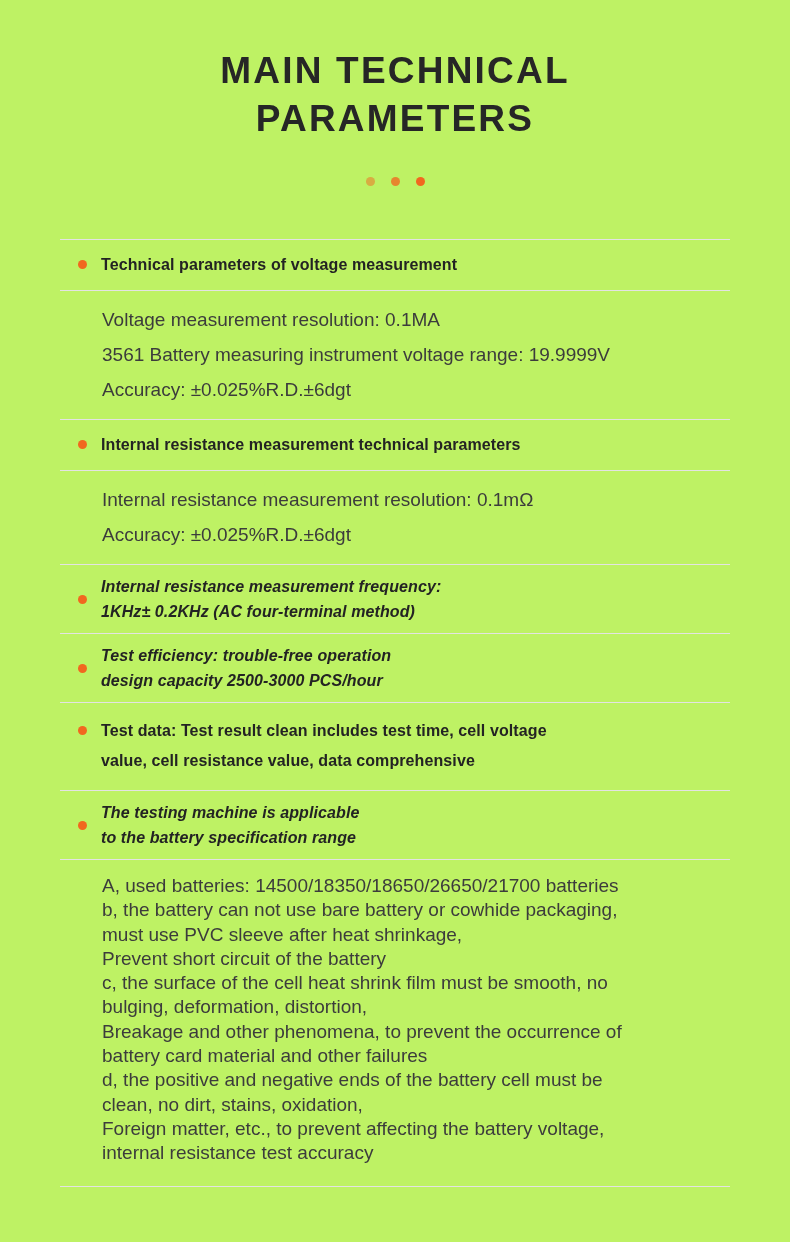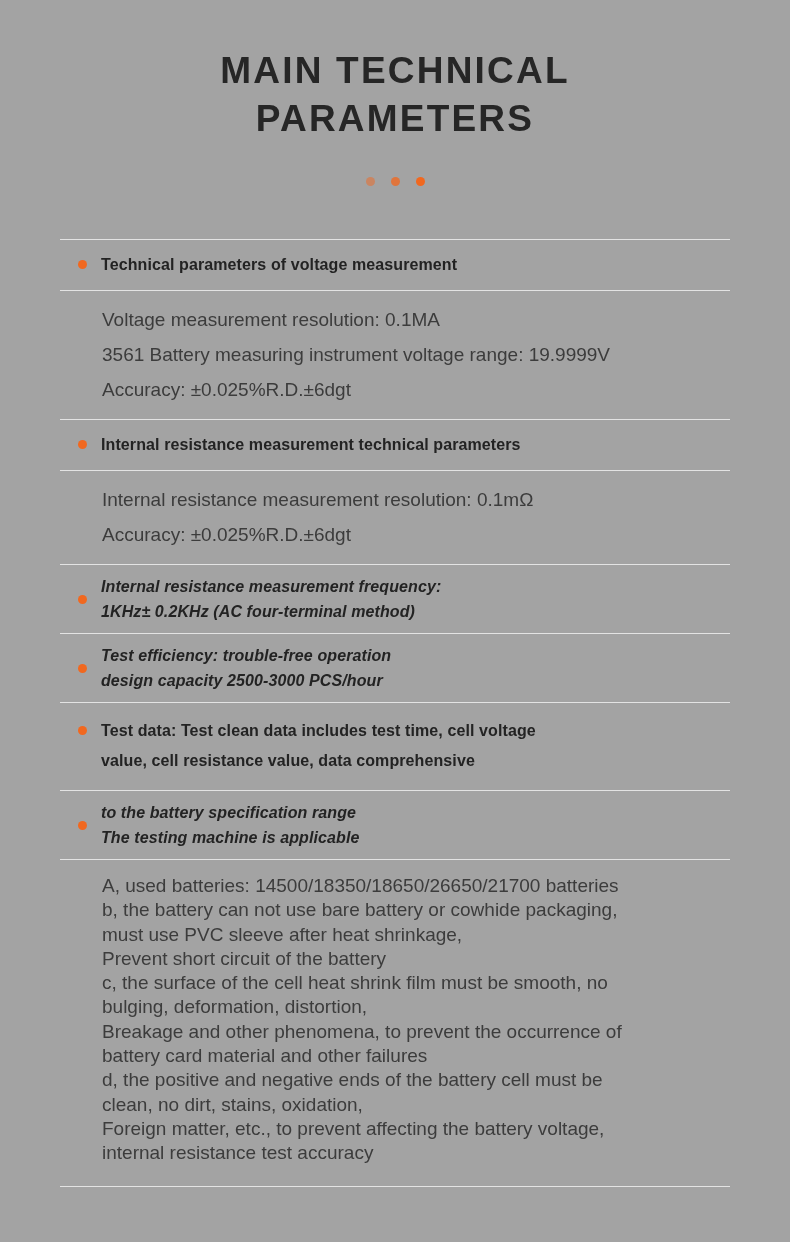--- a/index.html
+++ b/index.html
@@ -13,21 +13,21 @@
     height: 1242px;
     font-family: "Liberation Sans", "DejaVu Sans", sans-serif;
     -webkit-font-smoothing: antialiased;
     overflow: hidden;
   }
 
   .page {
     position: relative;
     width: 790px;
     height: 1242px;
-    background: #a3a3a3;
+    background: #bef264;
     box-sizing: border-box;
   }
 
   
   .title-block {
     padding-top: 47px;
     text-align: center;
   }
   .page-title {
     margin: 0 auto;
@@ -205,32 +205,32 @@
         <div>Test efficiency: trouble-free operation</div>
         <div>design capacity 2500-3000 PCS/hour</div>
       </div>
     </div>
 
     <div class="rule"></div>
 
     <div class="row header loose">
       <span class="bullet"></span>
       <div class="row-text">
-        <div>Test data: Test clean data includes test time, cell voltage</div>
+        <div>Test data: Test result clean includes test time, cell voltage</div>
         <div>value, cell resistance value, data comprehensive</div>
       </div>
     </div>
 
     <div class="rule"></div>
 
     <div class="row header tight">
       <span class="bullet"></span>
       <div class="row-text">
+        <div>The testing machine is applicable</div>
         <div>to the battery specification range</div>
-        <div>The testing machine is applicable</div>
       </div>
     </div>
 
     <div class="rule"></div>
 
     <div class="row body dense">
       <div class="line">A, used batteries: 14500/18350/18650/26650/21700 batteries</div>
       <div class="line">b, the battery can not use bare battery or cowhide packaging,</div>
       <div class="line">must use PVC sleeve after heat shrinkage,</div>
       <div class="line">Prevent short circuit of the battery</div>

